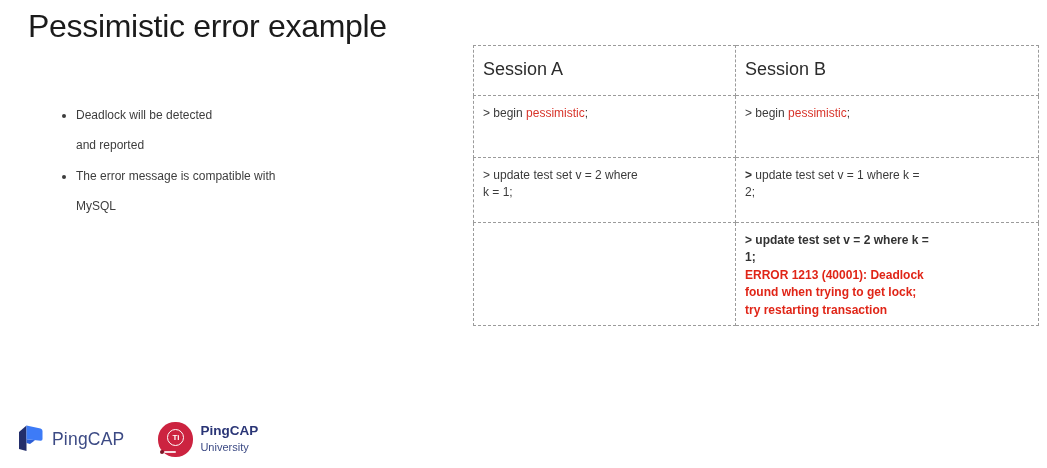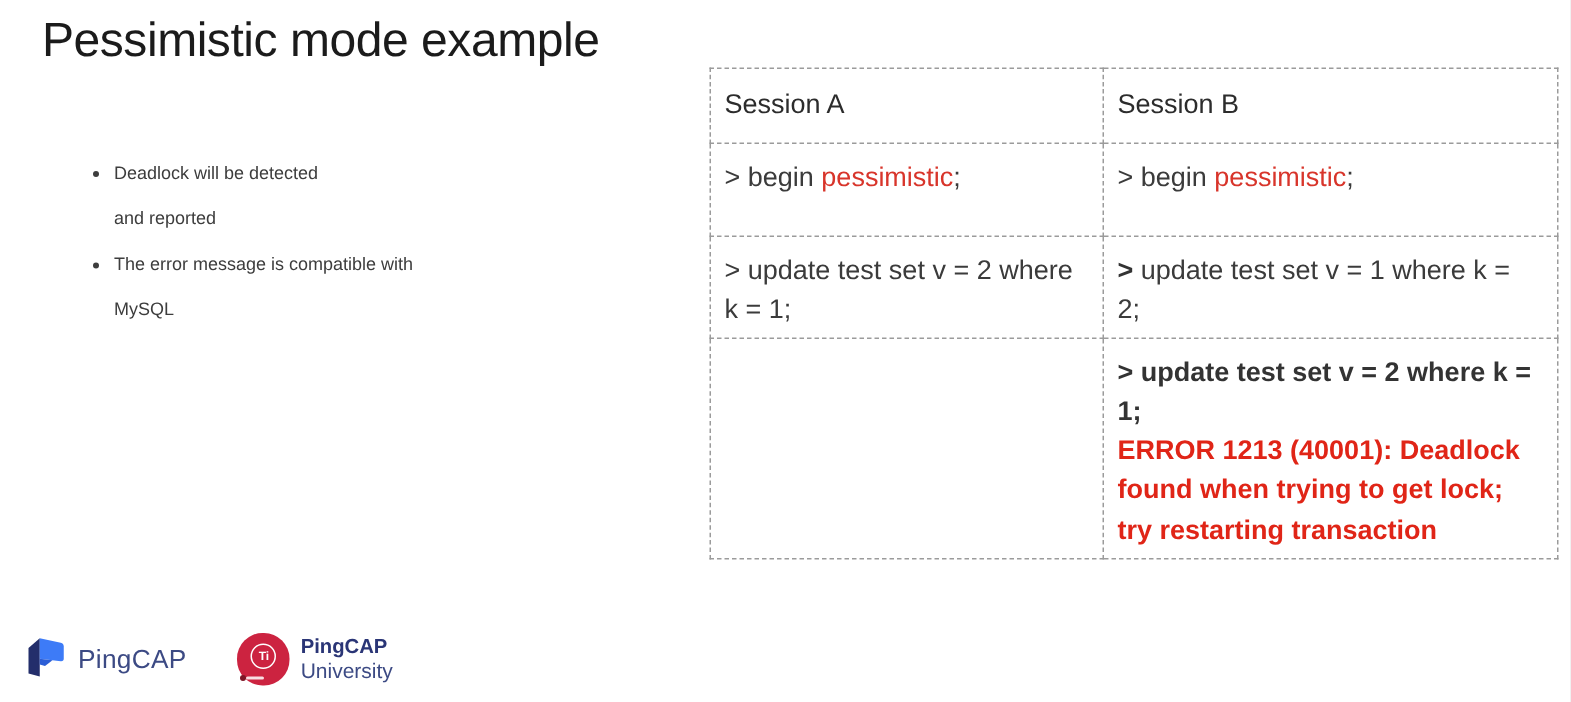--- a/index.html
+++ b/index.html
@@ -29,21 +29,21 @@
   table.session-table col.col-a{width:262px;}
   table.session-table col.col-b{width:303px;}
   table.session-table th,table.session-table td{
     border:1.5px dashed var(--border-gray);vertical-align:top;text-align:left;
     padding:9px 8px 6px 9px;white-space:pre-line;overflow:hidden;
   }
   table.session-table th{
     height:50px;font-size:18px;font-weight:400;color:#2c2c2c;
     vertical-align:middle;padding-top:4px;
   }
-  table.session-table td{font-size:18px;line-height:1.45;color:#3b3b3b;}
+  table.session-table td{font-size:12px;line-height:1.45;color:#3b3b3b;}
   table.session-table tbody tr:nth-child(1){height:62px;}
   table.session-table tbody tr:nth-child(2){height:65px;}
   table.session-table tbody tr:nth-child(3){height:65px;}
   table.session-table tbody tr:nth-child(4){height:126px;}
   table.session-table tbody tr:nth-child(5){height:44px;}
   .seg{color:#3b3b3b;}
   .seg-red{color:var(--red);}
   .seg-bold{font-weight:700;color:#333;}
   .seg-error{color:var(--error-red);font-weight:700;}
   .footer-logos{position:absolute;left:16px;top:418px;height:42px;display:flex;align-items:center;gap:34px;}
@@ -56,28 +56,28 @@
   }
   .univ-circle{
     width:17px;height:17px;border:1.6px solid #fff;border-radius:50%;
     display:flex;align-items:center;justify-content:center;margin-top:-4px;
     color:#fff;font-size:8px;font-weight:700;
   }
   .univ-spine{position:absolute;left:6px;bottom:4px;width:12px;height:2px;background:#ffffff;opacity:.85;border-radius:1px;}
   .univ-dot{position:absolute;left:2px;bottom:3px;width:4px;height:4px;background:#7e1526;border-radius:50%;}
   .univ-text{display:flex;flex-direction:column;line-height:16px;}
   .univ-text .l1{font-size:13.5px;font-weight:700;color:var(--navy-bold);}
-  .univ-text .l2{font-size:14px;font-weight:400;color:var(--navy);}
+  .univ-text .l2{font-size:11px;font-weight:400;color:var(--navy);}
 </style>
 </head>
 <body>
 
 <div class="slide">
 
-  <h1 class="title">Pessimistic mode example</h1>
+  <h1 class="title">Pessimistic error example</h1>
 
   <ul class="bullets" id="bullets">
       <li>Deadlock will be detected
 and reported</li>
       <li>The error message is compatible with
 MySQL</li>
     </ul>
 
   <table class="session-table" id="session-table">
     <colgroup>

